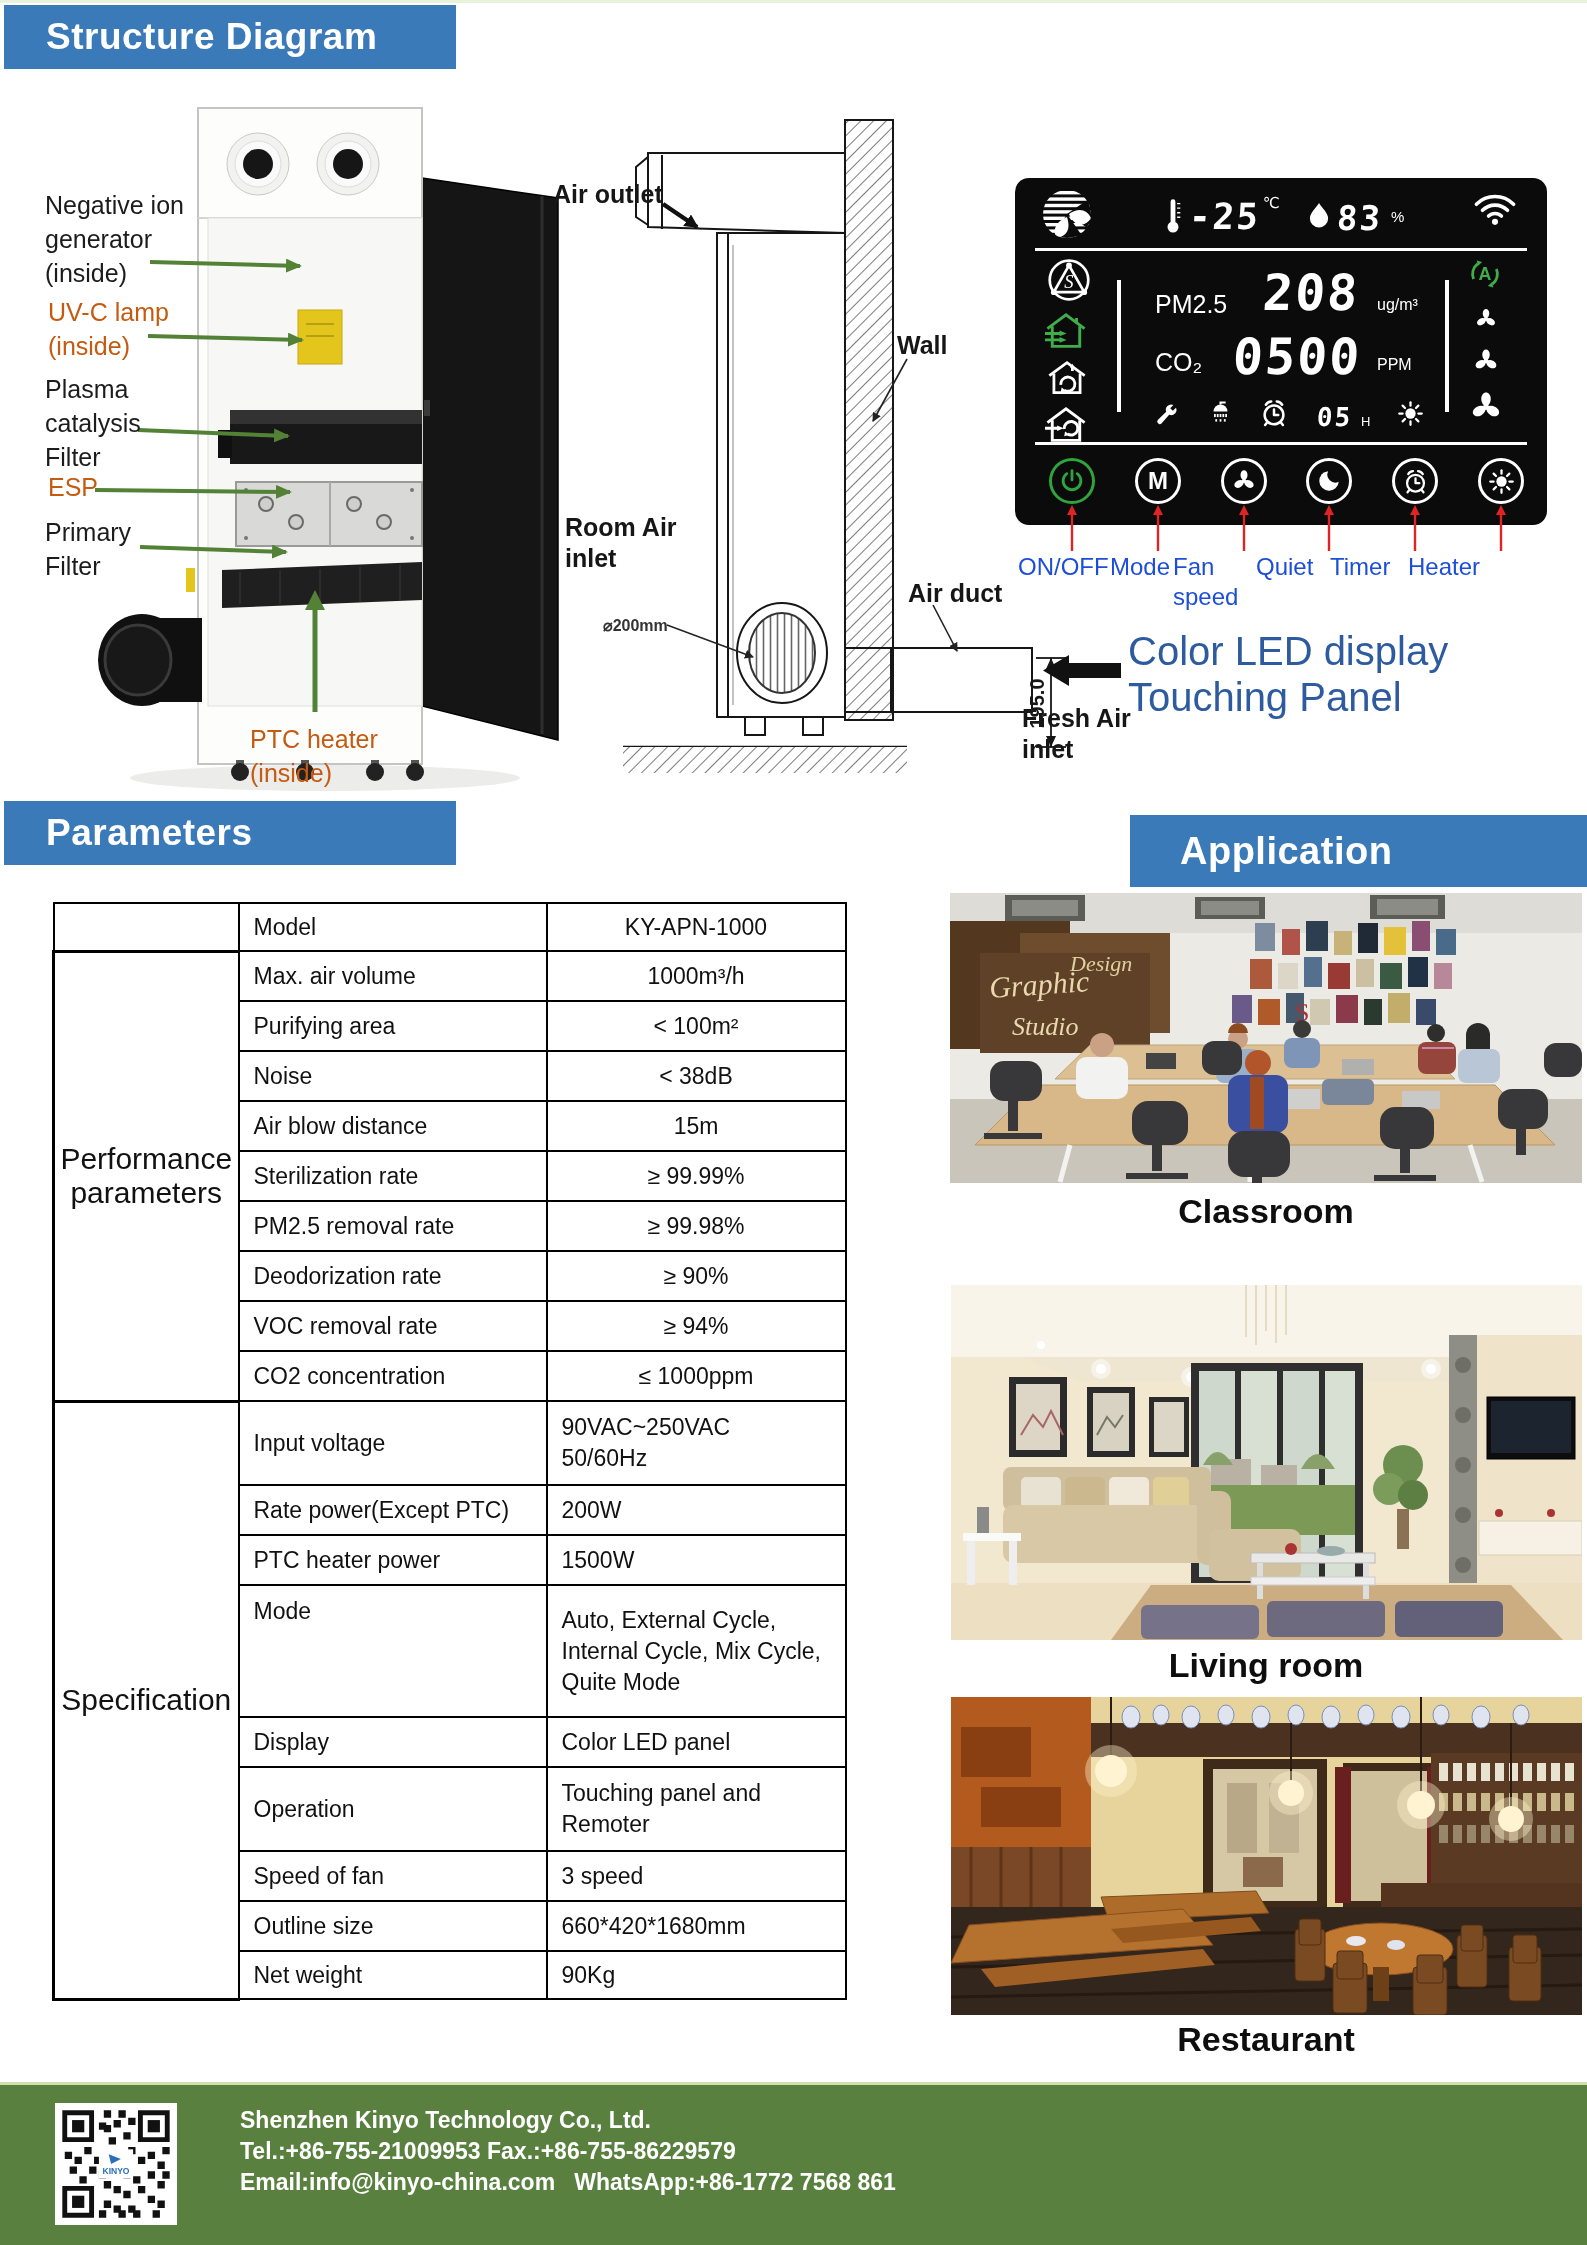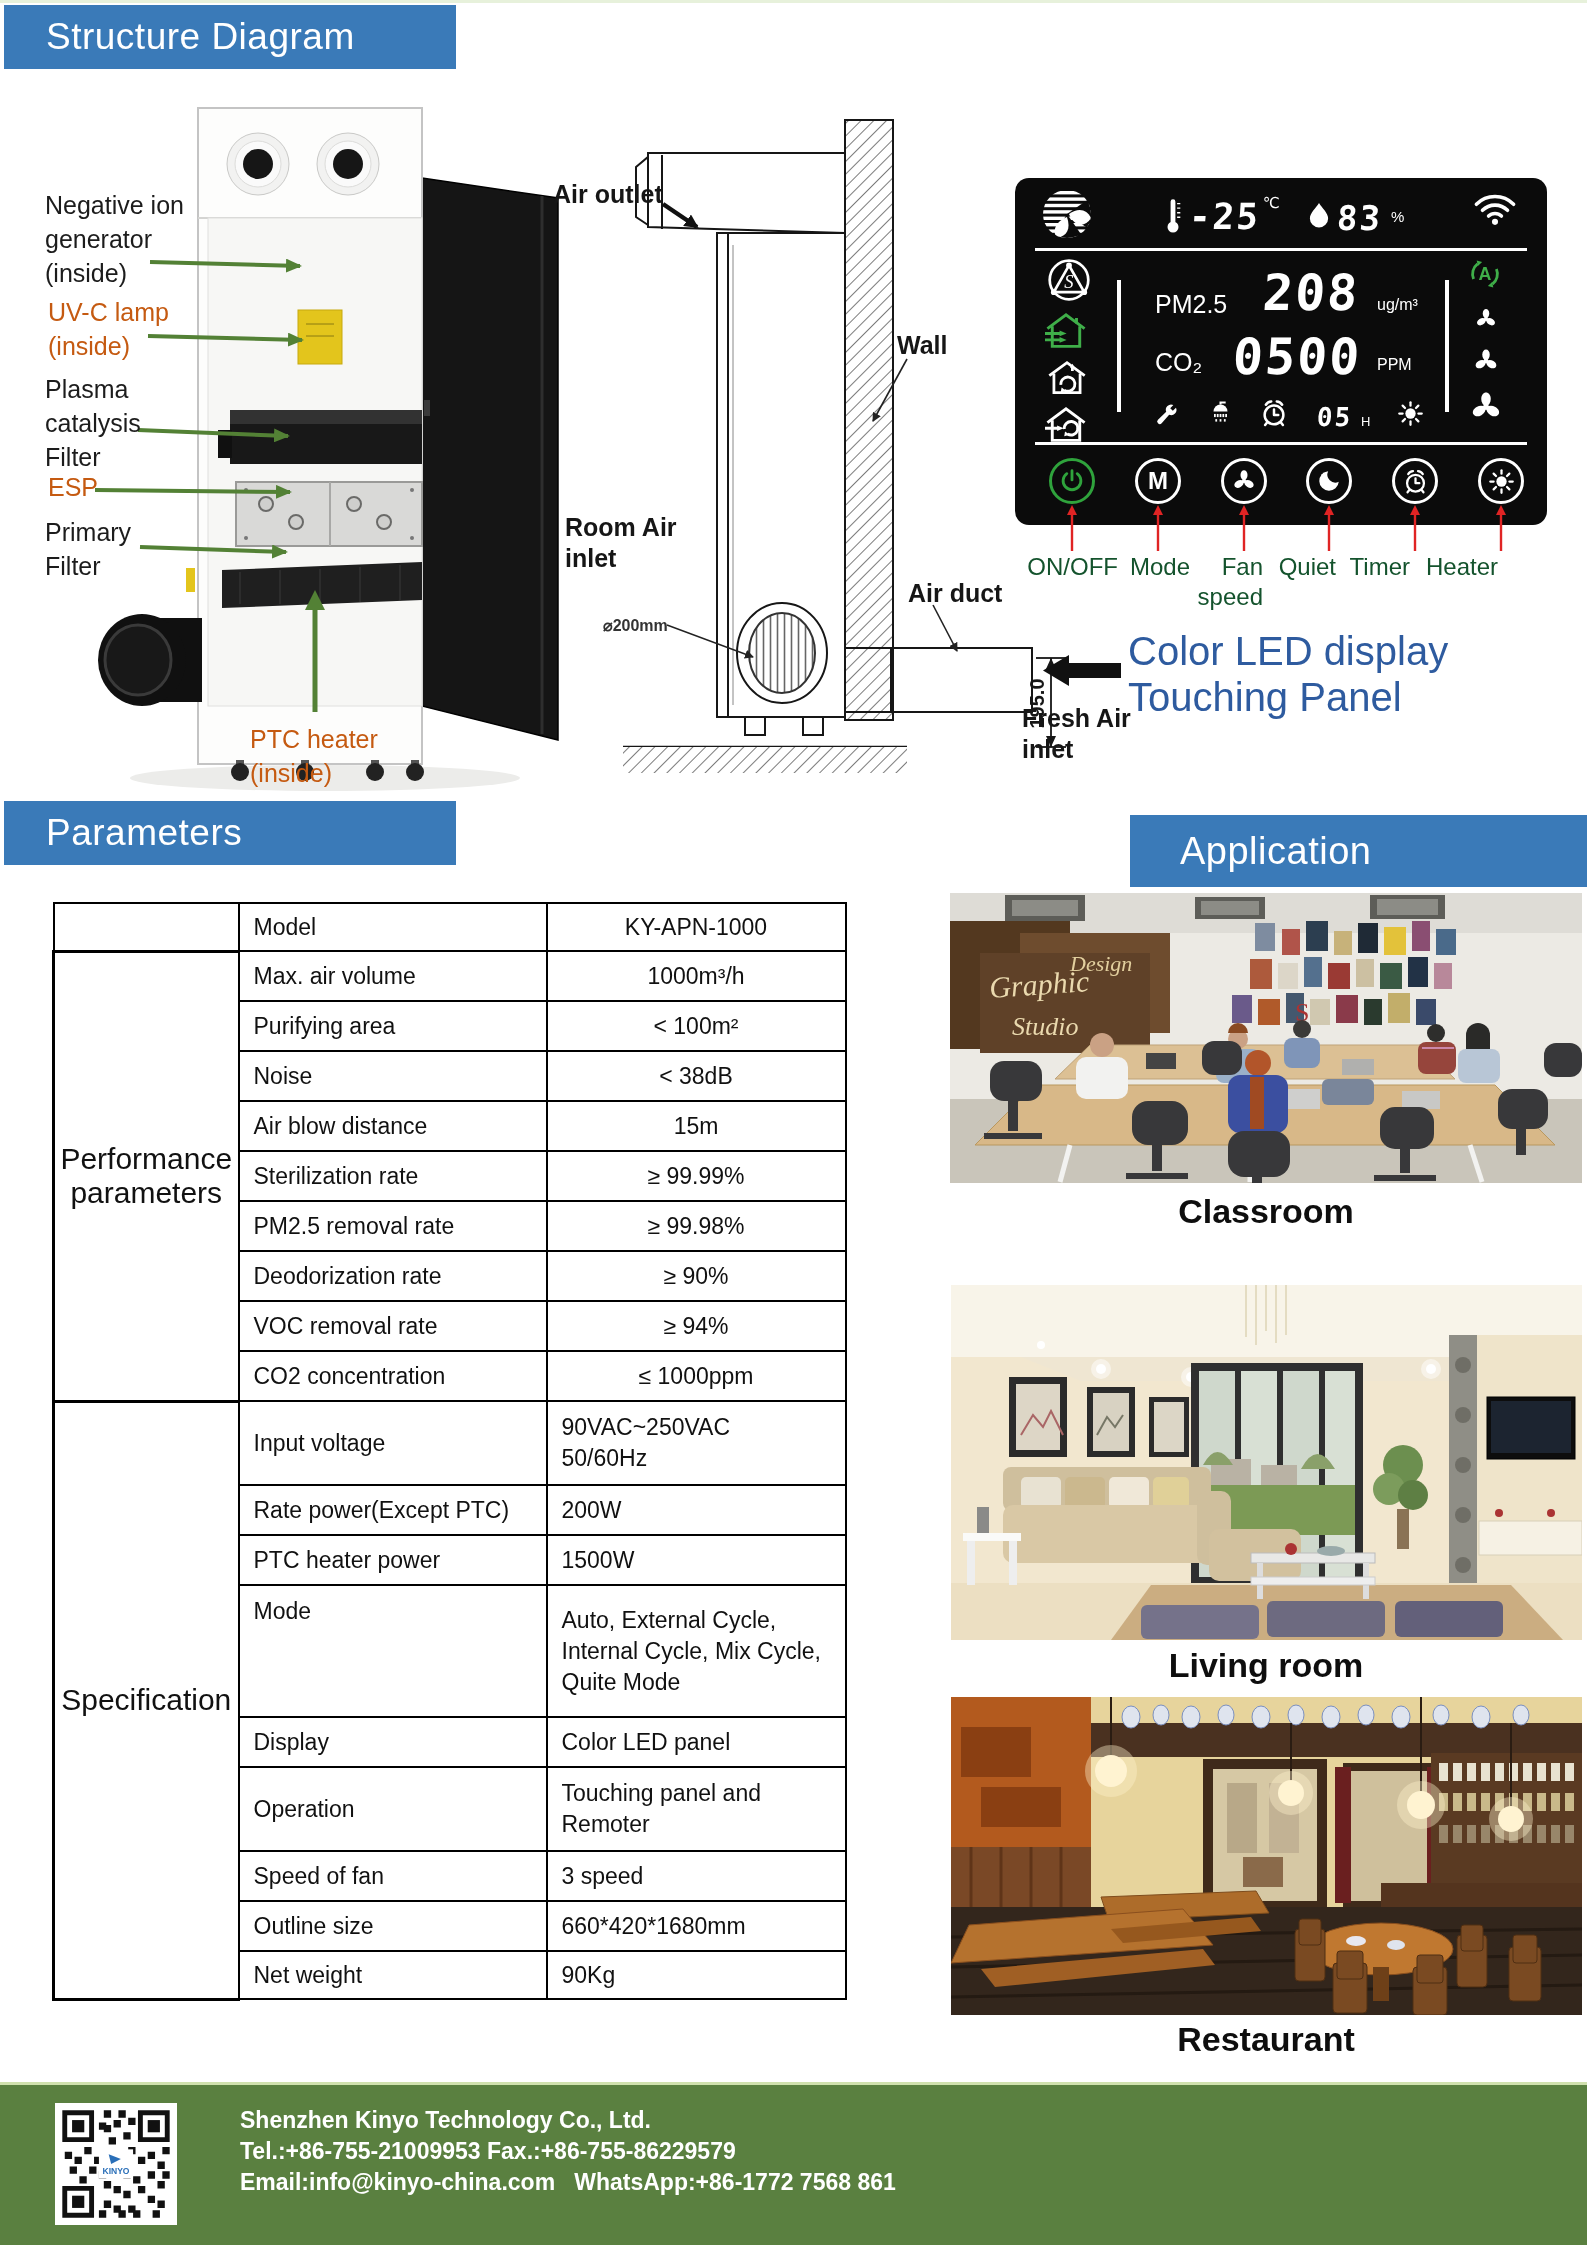--- a/index.html
+++ b/index.html
@@ -2,21 +2,21 @@
 <html><head>
 <meta charset="utf-8">
 <style>
   * { margin:0; padding:0; box-sizing:border-box; }
   html,body { width:1587px; height:2245px; background:#fff; font-family:"Liberation Sans",sans-serif; position:relative; overflow:hidden; }
   .abs { position:absolute; }
   .pre { white-space:pre-line; }
   .prewrap { white-space:pre-wrap; }
 
   
-  .banner { position:absolute; background:#3a7ab8; color:#fff; font-weight:400; letter-spacing:.5px; }
+  .banner { position:absolute; background:#3a7ab8; color:#fff; font-weight:700; letter-spacing:.5px; }
   #banner-structure { left:4px; top:5px; width:452px; height:64px; font-size:37px; line-height:64px; padding-left:42px; }
   #banner-parameters { left:4px; top:801px; width:452px; height:64px; font-size:37px; line-height:64px; padding-left:42px; }
   #banner-application { left:1130px; top:815px; width:457px; height:72px; font-size:38px; line-height:72px; padding-left:50px; }
   #top-line { left:0; top:0; width:1587px; height:3px; background:#e7f1db; }
 
   
   .s-label { position:absolute; font-size:25px; line-height:34px; color:#1c1c1c; white-space:pre-line; }
   .orange { color:#c55a11; }
 
   
@@ -26,21 +26,21 @@
   
   #led-panel { left:1015px; top:178px; width:532px; height:347px; background:#0b0b0b; border-radius:14px; position:absolute; }
   #led-panel .el { position:absolute; color:#fff; }
   .seg { font-family:"DejaVu Sans Mono",monospace; font-weight:bold; color:#fff; display:inline-block; transform:skewX(-4deg); letter-spacing:2px; }
   .punit { font-size:16px; color:#fff; }
   .plabel { font-size:25px; color:#fff; font-weight:500; }
   .hline { position:absolute; left:20px; width:492px; height:3px; background:#fff; }
   .vbar { position:absolute; width:4px; height:132px; background:#fff; top:102px; }
   .pbtn { position:absolute; top:280px; width:46px; height:46px; border:3px solid #fff; border-radius:50%; color:#fff; display:flex; align-items:center; justify-content:center; }
   .pbtn.green { border-color:#2fa33c; color:#2fa33c; }
-  .panel-sub { position:absolute; font-size:24px; line-height:30px; color:#14532d; text-align:right; white-space:pre-line; }
+  .panel-sub { position:absolute; font-size:24px; line-height:30px; color:#1d4ed8; text-align:left; white-space:pre-line; }
   #panel-caption { position:absolute; left:1128px; top:628px; font-size:40px; line-height:46px; color:#2e5b9f; white-space:pre-line; }
 
   
   #spec-table { position:absolute; left:52px; top:902px; border-collapse:collapse; }
   #spec-table td { border:2px solid #000; font-size:23px; color:#111; vertical-align:middle; }
   #spec-table { border:1px solid #1d4ed8; }
   #spec-table td.lab { padding-left:14px; }
   #spec-table td.val-c { text-align:center; }
   #spec-table td.val-l { padding-left:14px; line-height:31px; }
   #spec-table td.grp { text-align:center; font-size:30px; border-width:3px 2px 3px 3px; }

